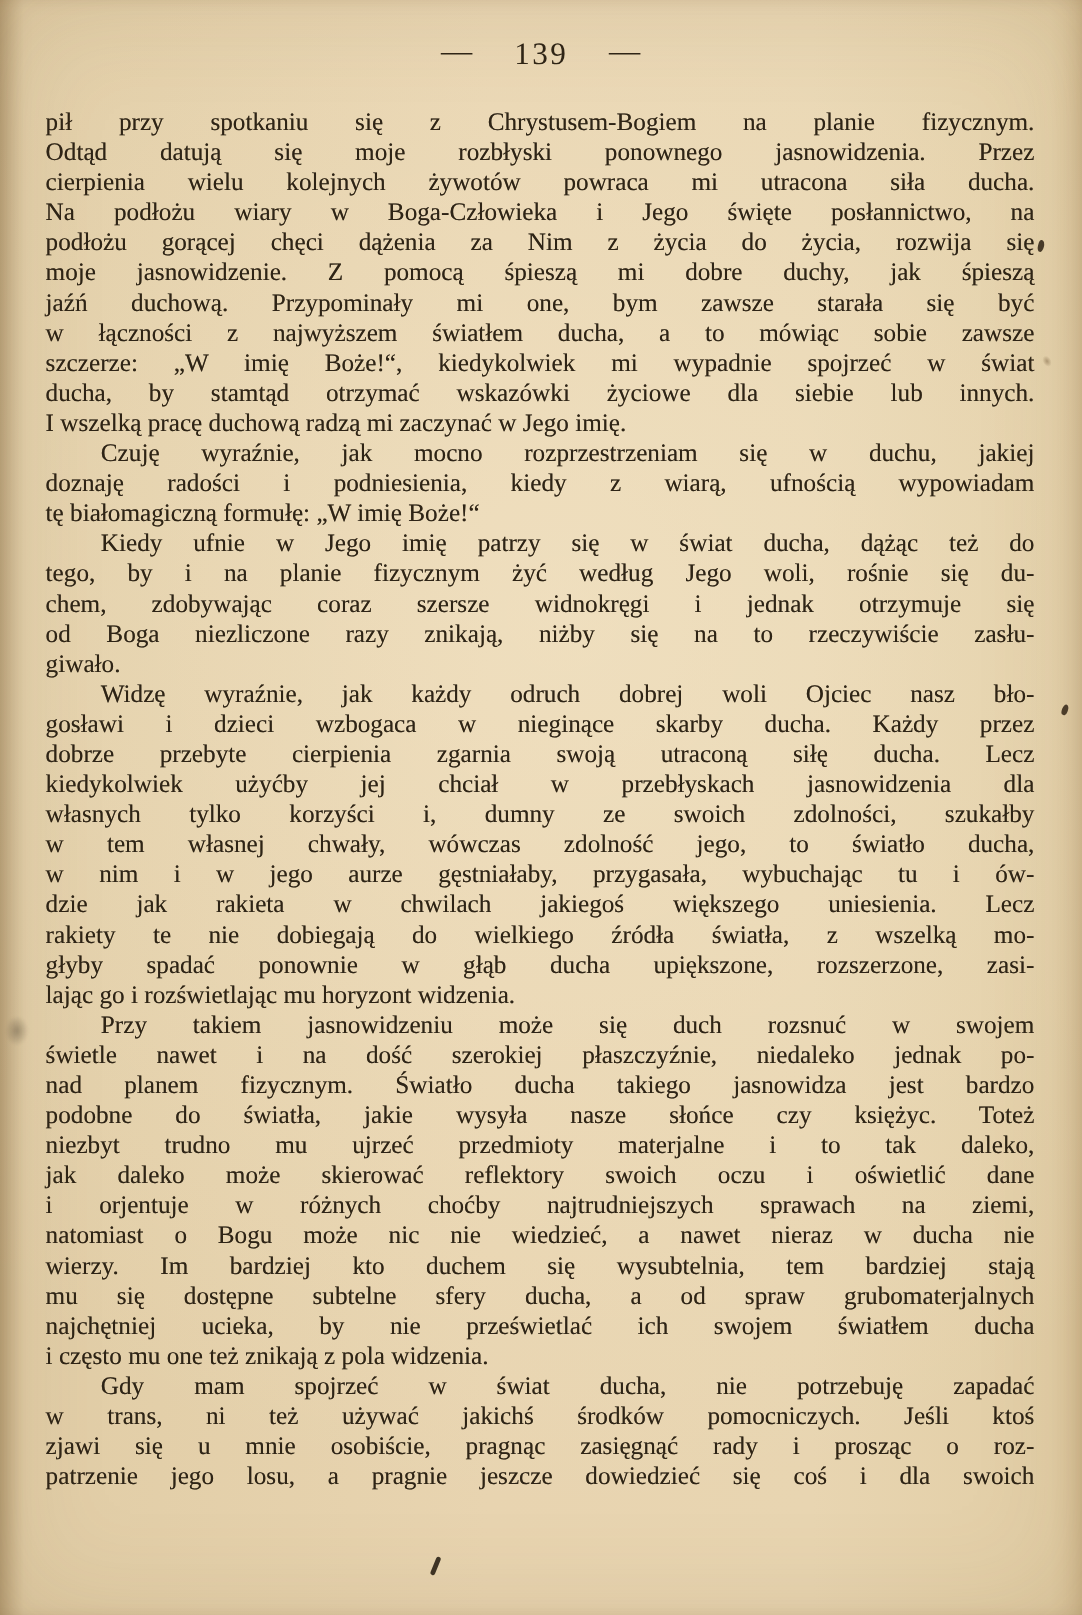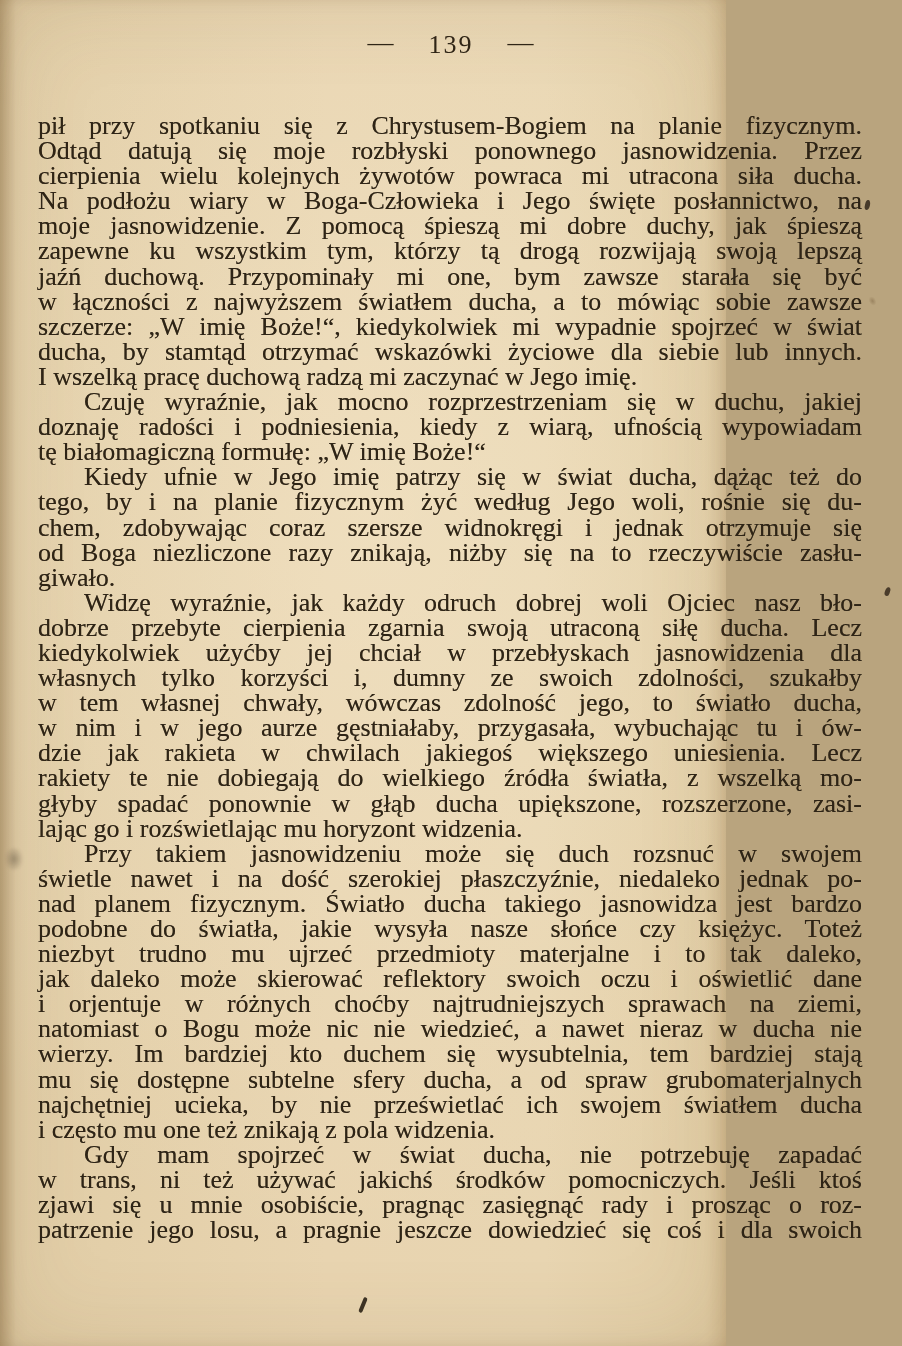--- a/index.html
+++ b/index.html
@@ -6,21 +6,21 @@
     --paper:#e7d3ae;
     --ink:#2e2416;
   }
   html,body{margin:0;padding:0;}
   body{
     width:902px;height:1346px;overflow:hidden;
     font-family:"Liberation Serif","DejaVu Serif",serif;
     background:#b9a47e;
   }
   .scan-page{
-    position:absolute;left:0;top:0;width:726px;height:1346px;
+    position:absolute;left:0;top:0;width:902px;height:1346px;
     background:
       radial-gradient(ellipse 130% 90% at 52% 38%, rgba(255,246,222,0.30), rgba(255,246,222,0) 62%),
       linear-gradient(90deg, #cdb68c 0%, #e1cda6 2.2%, #e8d4b0 45%, #e8d5b1 75%, #e2cea6 97%, #d9c298 100%),
       var(--paper);
   }
   
   .scan-page::after{
     content:"";position:absolute;inset:0;pointer-events:none;
     box-shadow:
       inset 0 0 90px rgba(124,94,52,0.16),
@@ -35,22 +35,21 @@
   .page-header .dash{
     display:inline-block;margin:0 34px;
     transform:translateY(-2px);
   }
   .page-header .page-number{
     display:inline-block;letter-spacing:2px;
   }
   .text-block{
     position:absolute;left:38px;top:89px;width:824px;
     color:var(--ink);
-    font-size:26px;
-    margin-top:24px;
+    font-size:21px;
   }
   .line{
     height:25.1px;line-height:25.1px;
     text-align:justify;text-align-last:justify;
     white-space:normal;
     text-shadow:0 0 0.5px rgba(46,36,22,0.55);
   }
   .line.indent{text-indent:46px;}
   .line.last{text-align-last:left;}
   
@@ -88,36 +87,37 @@
 
   <div class="page-header">
     <span class="dash">—</span><span class="page-number">139</span><span class="dash">—</span>
   </div>
 
   <div class="text-block">
       <div class="line">pił przy spotkaniu się z Chrystusem-Bogiem na planie fizycznym.</div>
       <div class="line">Odtąd datują się moje rozbłyski ponownego jasnowidzenia. Przez</div>
       <div class="line">cierpienia wielu kolejnych żywotów powraca mi utracona siła ducha.</div>
       <div class="line">Na podłożu wiary w Boga-Człowieka i Jego święte posłannictwo, na</div>
+      <div class="line">podłożu gorącej chęci dążenia za Nim z życia do życia, rozwija się</div>
       <div class="line">moje jasnowidzenie. Z pomocą śpieszą mi dobre duchy, jak śpieszą</div>
-      <div class="line">zapewne ku wszystkim tym, którzy tą drogą rozwijają swoją lepszą</div>
       <div class="line">jaźń duchową. Przypominały mi one, bym zawsze starała się być</div>
       <div class="line">w łączności z najwyższem światłem ducha, a to mówiąc sobie zawsze</div>
       <div class="line">szczerze: „W imię Boże!“, kiedykolwiek mi wypadnie spojrzeć w świat</div>
       <div class="line">ducha, by stamtąd otrzymać wskazówki życiowe dla siebie lub innych.</div>
       <div class="line last">I wszelką pracę duchową radzą mi zaczynać w Jego imię.</div>
       <div class="line indent">Czuję wyraźnie, jak mocno rozprzestrzeniam się w duchu, jakiej</div>
       <div class="line">doznaję radości i podniesienia, kiedy z wiarą, ufnością wypowiadam</div>
       <div class="line last">tę białomagiczną formułę: „W imię Boże!“</div>
       <div class="line indent">Kiedy ufnie w Jego imię patrzy się w świat ducha, dążąc też do</div>
       <div class="line">tego, by i na planie fizycznym żyć według Jego woli, rośnie się du-</div>
       <div class="line">chem, zdobywając coraz szersze widnokręgi i jednak otrzymuje się</div>
       <div class="line">od Boga niezliczone razy znikają, niżby się na to rzeczywiście zasłu-</div>
       <div class="line last">giwało.</div>
       <div class="line indent">Widzę wyraźnie, jak każdy odruch dobrej woli Ojciec nasz bło-</div>
+      <div class="line">gosławi i dzieci wzbogaca w nieginące skarby ducha. Każdy przez</div>
       <div class="line">dobrze przebyte cierpienia zgarnia swoją utraconą siłę ducha. Lecz</div>
       <div class="line">kiedykolwiek użyćby jej chciał w przebłyskach jasnowidzenia dla</div>
       <div class="line">własnych tylko korzyści i, dumny ze swoich zdolności, szukałby</div>
       <div class="line">w tem własnej chwały, wówczas zdolność jego, to światło ducha,</div>
       <div class="line">w nim i w jego aurze gęstniałaby, przygasała, wybuchając tu i ów-</div>
       <div class="line">dzie jak rakieta w chwilach jakiegoś większego uniesienia. Lecz</div>
       <div class="line">rakiety te nie dobiegają do wielkiego źródła światła, z wszelką mo-</div>
       <div class="line">głyby spadać ponownie w głąb ducha upiększone, rozszerzone, zasi-</div>
       <div class="line last">lając go i rozświetlając mu horyzont widzenia.</div>
       <div class="line indent">Przy takiem jasnowidzeniu może się duch rozsnuć w swojem</div>

